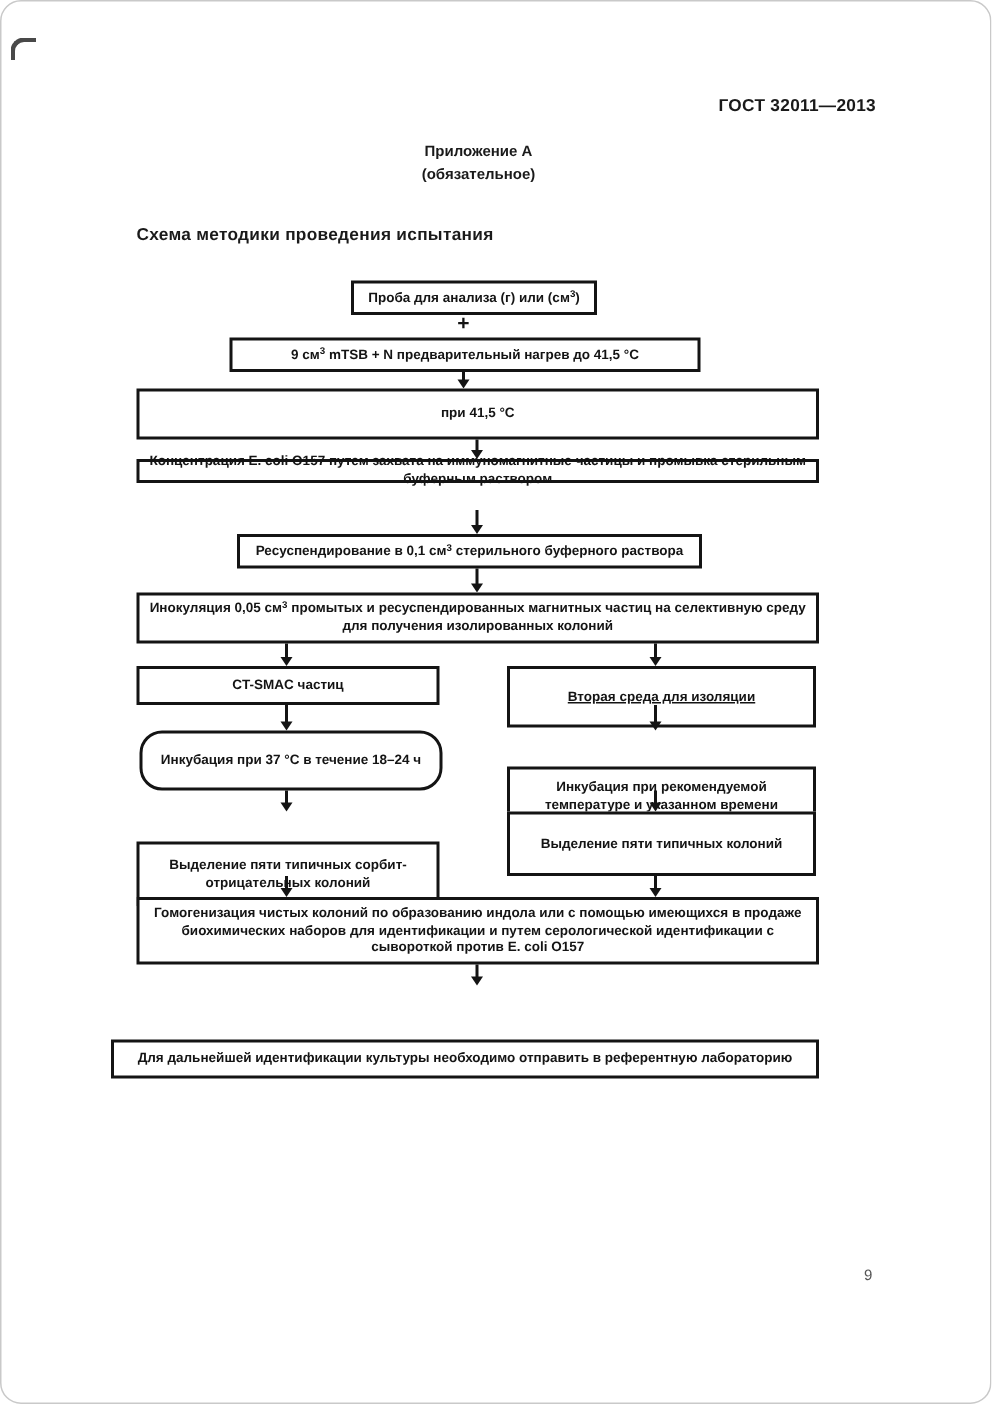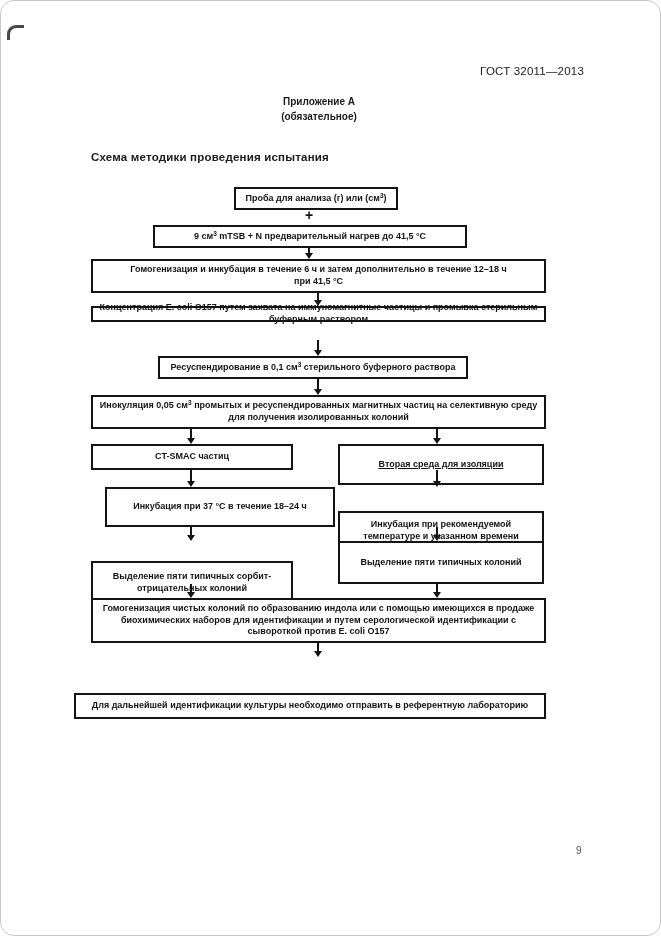--- a/index.html
+++ b/index.html
@@ -9,21 +9,21 @@
     background:#ffffff;
     font-family:"Liberation Sans","DejaVu Sans",sans-serif;
     color:#1a1a1a;
     border:1px solid #c9c9c9;
     border-radius:14px;
     box-sizing:border-box;
     overflow:hidden;
   }
   .hdr-right{
     position:absolute;top:64px;right:76px;
-    font-size:11.5px;font-weight:normal;letter-spacing:.2px;margin-left:20px;
+    font-size:11.5px;font-weight:bold;letter-spacing:.2px;margin-left:20px;
   }
   .appendix{
     position:absolute;top:94px;left:238px;width:160px;
     text-align:center;font-size:10px;font-weight:bold;line-height:1.45;
   }
   .doc-title{
     position:absolute;top:150px;left:90px;width:445px;
     font-size:11.5px;font-weight:bold;letter-spacing:.2px;
   }
   .box{
@@ -86,21 +86,20 @@
 
   <div class="plus">+</div>
 
   <div class="box nowrap" style="left:152px;top:224px;width:314px;height:23px;">
     <div><span>9 см</span><span class="sup">3</span><span> mTSB + N предварительный нагрев до 41,5 °С</span></div>
   </div>
 
   <div class="arrow" style="left:304px;top:247px;height:11px;"></div>
 
   <div class="box" style="left:90px;top:258px;width:455px;height:34px;">
-    <div>Гомогенизация и инкубация в течение 6 ч и затем дополнительно в течение 12–18 ч</div>
     <div>при 41,5 °С</div>
   </div>
 
   <div class="arrow" style="left:313px;top:292px;height:13px;"></div>
 
   <div class="box" style="left:90px;top:305px;width:455px;height:16px;">
     <div>Концентрация E. coli O157 путем захвата на иммуномагнитные частицы и промывка стерильным буферным раствором</div>
   </div>
 
   <div class="arrow" style="left:313px;top:339px;height:16px;"></div>
@@ -121,21 +120,21 @@
   <div class="box nowrap" style="left:90px;top:443px;width:202px;height:26px;">
     <div>CT-SMAC частиц</div>
   </div>
   <div class="box nowrap" style="left:337px;top:443px;width:206px;height:41px;text-decoration:underline;">
     <div>Вторая среда для изоляции</div>
   </div>
 
   <div class="arrow" style="left:186px;top:469px;height:17px;"></div>
   <div class="arrow" style="left:432px;top:469px;height:17px;"></div>
 
-  <div class="box" style="left:104px;top:486px;width:230px;height:40px;">
+  <div class="box" style="left:92px;top:486px;width:202px;height:40px;border-radius:15px;">
     <div>Инкубация при 37 °С в течение 18–24 ч</div>
   </div>
   <div class="box" style="left:337px;top:510px;width:206px;height:40px;">
     <div>Инкубация при рекомендуемой температуре и указанном времени</div>
   </div>
 
   <div class="arrow" style="left:186px;top:526px;height:14px;"></div>
   <div class="arrow" style="left:432px;top:526px;height:14px;"></div>
 
   <div class="box" style="left:90px;top:560px;width:202px;height:43px;">

